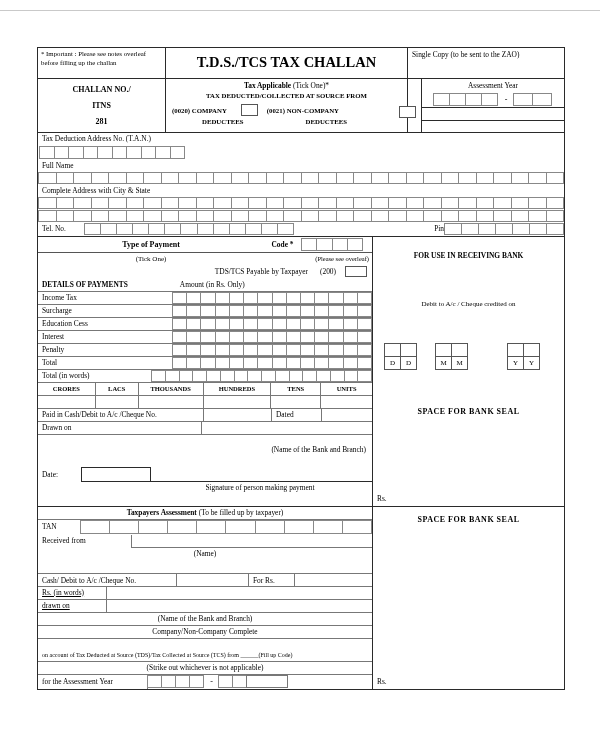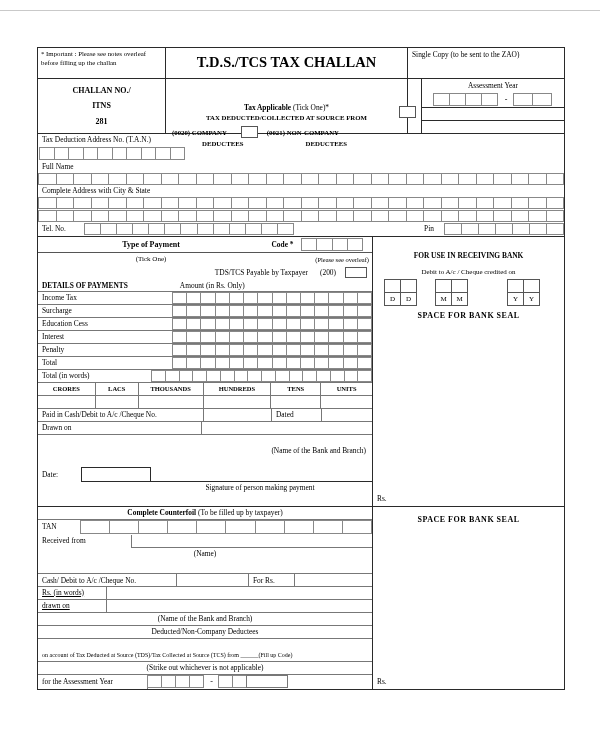--- a/index.html
+++ b/index.html
@@ -18,21 +18,21 @@
   
   .band1 { height: 31px; }
   .note { width: 128px; padding: 2px 3px; font-size: 6.8px; line-height: 8.6px; }
   .title { width: 242px; display: flex; align-items: center; justify-content: center; font-weight: bold; font-size: 14.5px; }
   .single { flex: 1; padding: 2px 4px; font-size: 7.4px; line-height: 9px; text-align: justify; }
 
   
   .band2 { height: 55px; }
   .challan { width: 128px; display: flex; flex-direction: column; justify-content: space-evenly; align-items: center; font-weight: bold; font-size: 8px; }
   .taxapp { width: 242px; position: relative; padding-top: 2px; font-size: 7.4px; }
-  .taxapp .l1 { text-align: center; height: 11px; margin-top: 22px; }
+  .taxapp .l1 { text-align: center; height: 11px; }
   .taxapp .l2 { text-align: center; font-weight: bold; font-size: 6.8px; height: 11px; }
   .taxapp .l3 { display: flex; align-items: center; height: 15px; font-weight: bold; font-size: 6.8px; padding-left: 6px; }
   .tickbox { width: 17px; height: 12px; border: 1px solid #555; background: #fff; }
   .tickbox.abs { position: absolute; right: -9px; top: 27px; z-index: 2; }
   .taxapp .l4 { display: flex; font-weight: bold; font-size: 6.8px; height: 11px; }
   .ay-wrap { flex: 1; display: flex; }
   .ay-strip { width: 13px; }
   .ay { flex: 1; border-left: 1px solid #2a2a2a; display: flex; flex-direction: column; }
   .ay-h { height: 13px; text-align: center; font-size: 7.4px; line-height: 13px; }
   .ay-b { height: 15px; display: flex; align-items: center; padding-left: 12px; }
@@ -48,28 +48,28 @@
   .tanboxes { height: 14px; }
   .tanboxes .grp { width: 146px; display: flex; }
   .tanboxes .bx { height: 13px; }
   .wideboxes { height: 13px; }
   .wideboxes .bx { height: 12px; }
 
   .telrow { height: 13px; display: flex; font-size: 7.4px; }
   .telrow .lab { width: 46px; padding-left: 4px; line-height: 12px; }
   .telrow .g1 { width: 210px; display: flex; }
   .telrow .gap { flex: 1; }
-  .telrow .pin { width: 30px; text-align: center; line-height: 12px; }
+  .telrow .pin { width: 30px; text-align: right; line-height: 12px; }
   .telrow .g2 { width: 120px; display: flex; }
   .telrow .bx { height: 12px; }
 
   
   .split { height: 272px; border-top: 1px solid #2a2a2a; }
   .lcol { width: 335px; border-right: 1px solid #2a2a2a; display: flex; flex-direction: column; font-size: 7.4px; }
-  .rcol { flex: 1; display: flex; flex-direction: column; }
+  .rcol { flex: 1; display: flex; flex-direction: column; gap: 32px; }
 
   .r-type { height: 16px; display: flex; align-items: center; border-bottom: 1px solid #555; }
   .typehdr { width: 226px; text-align: center; font-weight: bold; font-size: 8px; }
   .codehdr { width: 37px; font-weight: bold; font-size: 7.4px; text-align: center; }
   .codeboxes { width: 62px; display: flex; }
   .codeboxes .bx { height: 13px; }
   .r-tick { height: 12px; display: flex; align-items: center; }
   .tickone { width: 226px; text-align: center; font-size: 7px; }
   .overleaf { flex: 1; text-align: right; font-size: 6.5px; padding-right: 3px; }
   .r-opt { height: 14px; display: flex; align-items: center; justify-content: flex-end; }
@@ -584,21 +584,21 @@
       </div>
       <div class="seal">SPACE FOR BANK SEAL</div>
       <div class="grow"></div>
       <div class="rslab">Rs.</div>
     </div>
   </div>
 
   <div class="flex cfoil">
     <div class="cfl">
       <div class="cf-title">
-        <span class="bold">Complete Counterfoil</span><span> (To be filled up by taxpayer)</span>
+        <span class="bold">Taxpayers Assessment</span><span> (To be filled up by taxpayer)</span>
       </div>
       <div class="cf-tan">
         <div class="lab">TAN</div>
         <div class="grp boxes">
             <div class="bx"></div>
             <div class="bx"></div>
             <div class="bx"></div>
             <div class="bx"></div>
             <div class="bx"></div>
             <div class="bx"></div>
@@ -622,21 +622,21 @@
       </div>
       <div class="cf-2col">
         <div class="lab">Rs. (in words)</div>
         <div class="c1"></div>
       </div>
       <div class="cf-2col">
         <div class="lab">drawn on</div>
         <div class="c1"></div>
       </div>
       <div class="cf-center">(Name of the Bank and Branch)</div>
-      <div class="cf-center">Deducted/Non-Company Deductees</div>
+      <div class="cf-center">Company/Non-Company Complete</div>
       <div class="grow"></div>
       <div class="cf-acct">on account of Tax Deducted at Source (TDS)/Tax Collected at Source (TCS) from ______(Fill up Code)</div>
       <div class="cf-center">(Strike out whichever is not applicable)</div>
       <div class="cf-year">
         <div class="lab">for the Assessment Year</div>
         <span class="bx"></span>
           <span class="bx"></span>
           <span class="bx"></span>
           <span class="bx"></span>
         <span class="dashcell">-</span>

